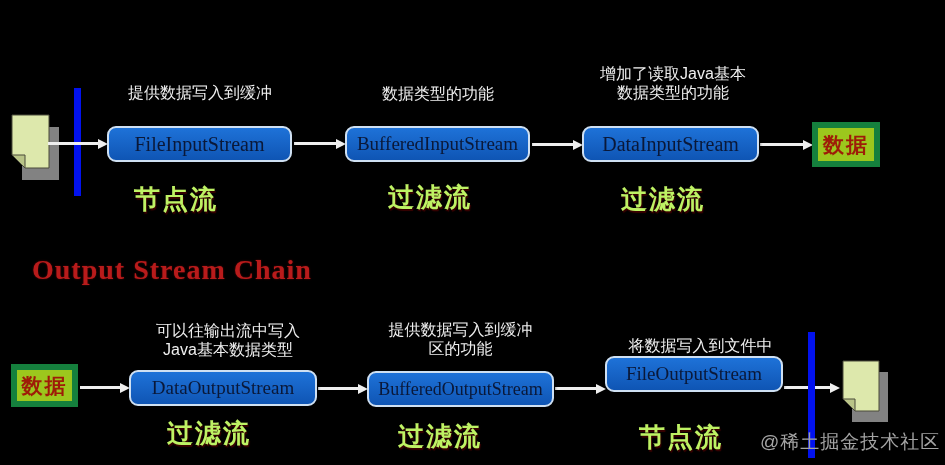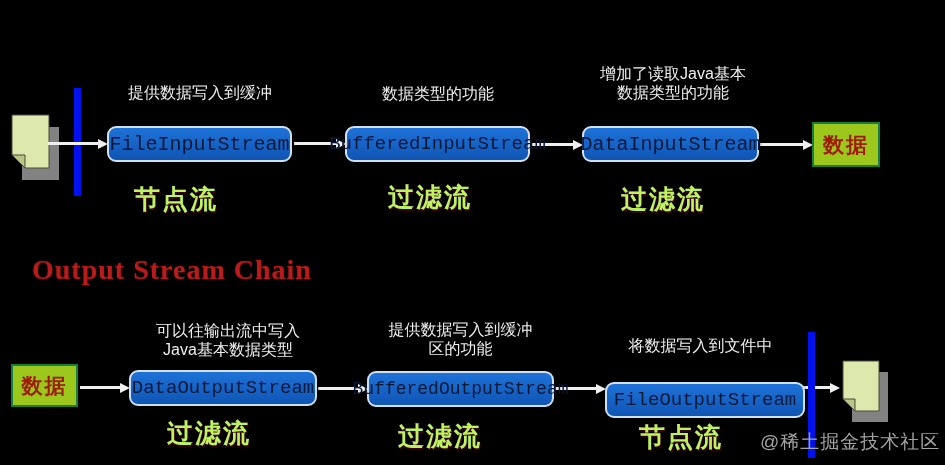--- a/index.html
+++ b/index.html
@@ -18,33 +18,33 @@
   .desc{
     position:absolute;color:#efefef;font-weight:normal;font-size:16px;
     line-height:19px;text-align:center;
     text-shadow:1px 1px 1px #000;
   }
   .node{
     position:absolute;height:36px;box-sizing:border-box;
     background:linear-gradient(#1e72d8,#0f55b4);
     border:2px solid #cfe0f2;border-radius:9px;
     display:flex;align-items:center;justify-content:center;
-    font-family:Liberation Mono, monospace;font-size:20px;color:#0a1838;
+    font-family:Liberation Serif, serif;font-size:20px;color:#0a1838;
     box-shadow:1px 2px 3px rgba(0,0,0,0.6);
     white-space:nowrap;
   }
   .type-label{
     position:absolute;color:#bef264;font-weight:bold;font-size:26px;
     text-align:center;letter-spacing:2px;
     text-shadow:1px 2px 1px #3a0000;
     white-space:nowrap;
   }
   .databox{
     position:absolute;box-sizing:border-box;
-    background:#9cc71d;border:2px solid #15803d;
+    background:#9cc71d;border:6px solid #15803d;
     display:flex;align-items:center;justify-content:center;
     color:#9e1c08;font-weight:bold;font-size:21px;letter-spacing:2px;
   }
   .vbar{position:absolute;width:7px;background:#0212ee;}
   .arrow{position:absolute;height:3px;background:#efefef;}
   .arrow::after{
     content:"";position:absolute;right:-10px;top:50%;transform:translateY(-50%);
     width:0;height:0;border-left:10px solid #efefef;
     border-top:5.5px solid transparent;border-bottom:5.5px solid transparent;
   }
@@ -109,21 +109,21 @@
     <div>将数据写入到文件中</div>
   </div>
 
   <div class="arrow" style="left:80px;top:386px;width:40px"></div>
   <div class="arrow" style="left:318px;top:387px;width:40px"></div>
   <div class="arrow" style="left:555px;top:387px;width:41px"></div>
   <div class="arrow" style="left:784px;top:386px;width:46px"></div>
 
   <div class="node" style="left:129px;top:370px;width:188px;font-size:19px">DataOutputStream</div>
   <div class="node" style="left:367px;top:371px;width:187px;font-size:18px">BufferedOutputStream</div>
-  <div class="node" style="left:605px;top:382px;width:200px;font-size:19px">FileOutputStream</div>
+  <div class="node" style="left:605px;top:356px;width:178px;font-size:19px">FileOutputStream</div>
 
   <div class="type-label" style="left:149px;top:416px;width:120px">过滤流</div>
   <div class="type-label" style="left:380px;top:419px;width:120px">过滤流</div>
   <div class="type-label" style="left:621px;top:420px;width:120px">节点流</div>
 
   <div class="vbar" style="left:808px;top:332px;height:126px"></div>
 
   <svg class="abs" style="left:839px;top:360px" width="52" height="66" viewBox="0 0 52 66">
     <rect x="13" y="12" width="36" height="50" fill="#828282"></rect>
     <path d="M4 1 H40 V51 H16 L4 39 Z" fill="#dde8ac" stroke="#4a4a3a" stroke-width="1"></path>

